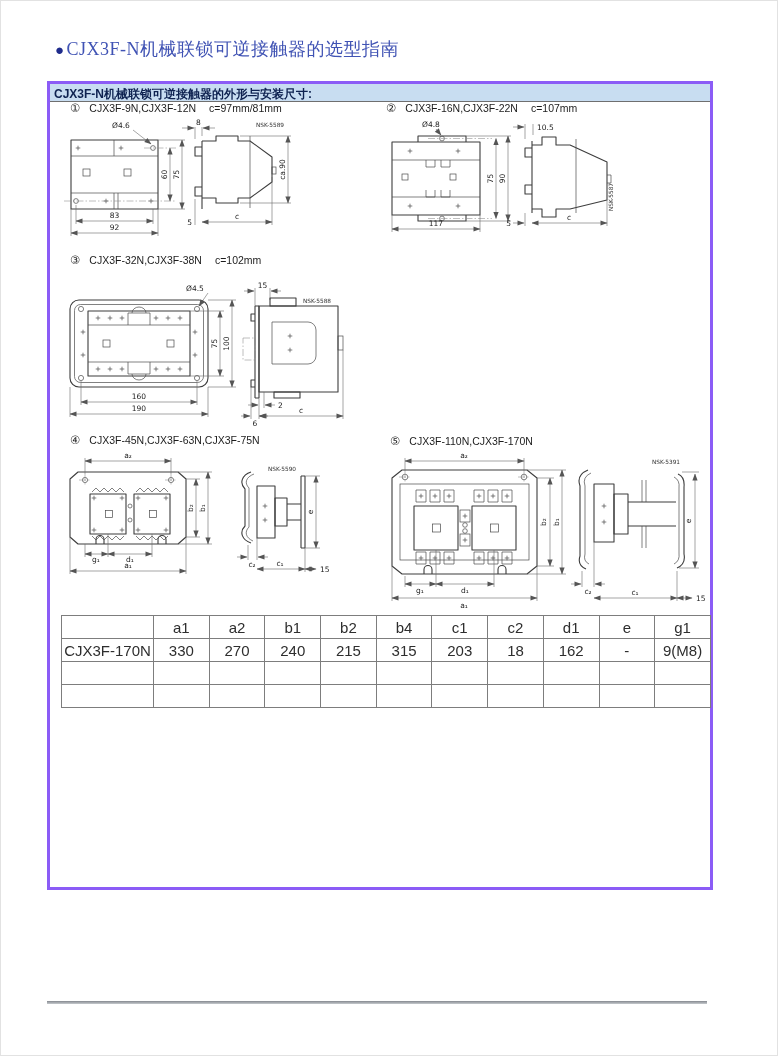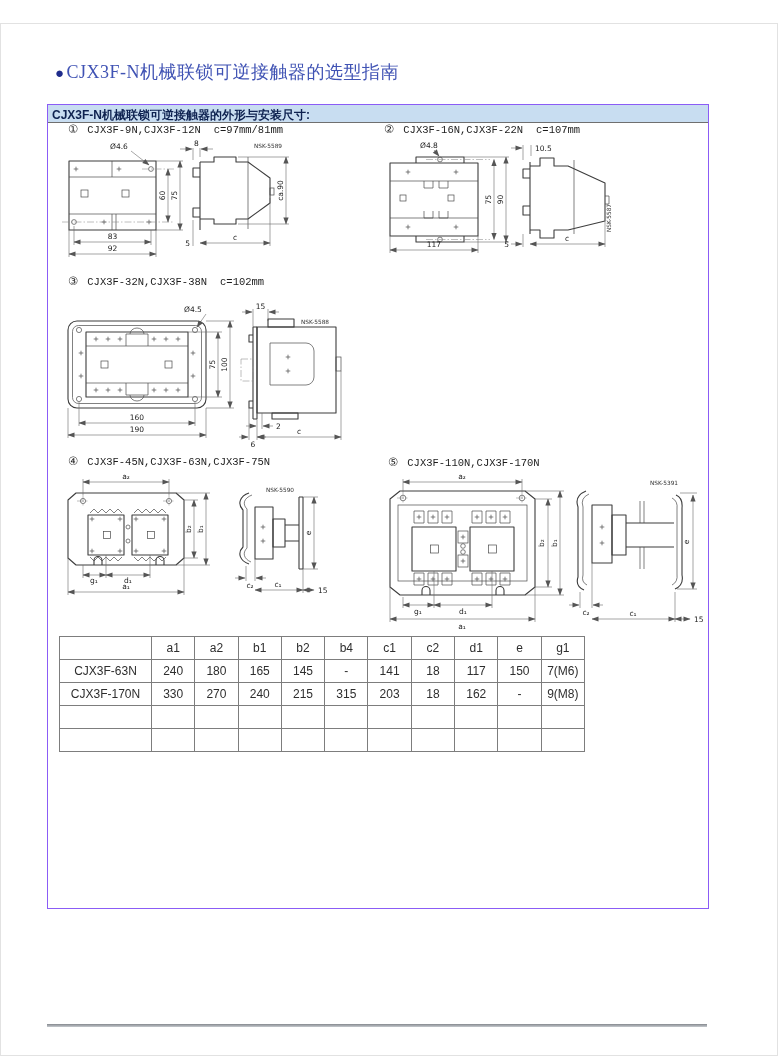--- a/index.html
+++ b/index.html
@@ -1,36 +1,36 @@
 <!DOCTYPE html>
 <html style="--c-accent: #4053b4; --c-bullet: #1f2c8c; --c-header_bg: #c8ddf1; --c-header_text: #0e2250; --c-bar: #84888e;"><head>
 <meta charset="utf-8">
 <style>
   html,body{margin:0;padding:0;width:778px;height:1056px;background:#fff;overflow:hidden;}
-  .page{position:absolute;inset:0;background:#fff;border:1px solid #e2e2e2;font-family:"Liberation Sans",sans-serif;margin-top:23px;}
+  .page{position:absolute;inset:0;background:#fff;border:1px solid #e2e2e2;font-family:"Liberation Sans",sans-serif;}
   .title{position:absolute;left:54px;top:36px;font-family:"Liberation Serif",serif;font-size:18px;
          color:var(--c-accent,#4053b4);letter-spacing:.5px;white-space:nowrap;}
   .title .bullet{color:var(--c-bullet,#1f2c8c);font-size:15px;margin-right:2px;}
-  .box{position:absolute;left:46px;top:80px;width:660px;height:803px;border:1px solid #8b5cf6;background:#fff;}
+  .box{position:absolute;left:46px;top:80px;width:660px;height:803px;border:3px solid #8b5cf6;background:#fff;}
   .box-header{position:absolute;left:0;top:0;width:100%;height:18px;box-sizing:border-box;
               background:var(--c-header_bg,#c8ddf1);border-bottom:1px solid #6f6f6f;
               font-weight:bold;font-size:12px;color:var(--c-header_text,#0e2250);padding:2px 0 0 4px;}
-  .sec{position:absolute;font-family:Liberation Mono, monospace;font-size:10.5px;color:#1c1c1c;white-space:nowrap;}
+  .sec{position:absolute;font-family:Liberation Sans, sans-serif;font-size:10.5px;color:#1c1c1c;white-space:nowrap;}
   .sec .n{font-size:11.5px;margin-right:9px;}
   .sec .note{margin-left:13px;}
   svg.draw{position:absolute;overflow:visible;}
   svg .o{fill:none;stroke:#3d3d3d;stroke-width:1.1;stroke-linejoin:round;}
   svg .i{fill:none;stroke:#4a4a4a;stroke-width:.7;}
   svg .d{fill:none;stroke:#6a6a6a;stroke-width:.6;}
   svg .cl{fill:none;stroke:#8a8a8a;stroke-width:.55;stroke-dasharray:7 2 1.5 2;}
   svg text{font-family:"DejaVu Sans",sans-serif;font-size:7.5px;fill:#222;}
   svg text.ref{font-size:5.8px;fill:#333;}
   .t-mid{text-anchor:middle;} .t-end{text-anchor:end;}
-  table.dim-table{position:absolute;left:11px;top:531px;width:526px;border-collapse:collapse;table-layout:fixed;
-        font-size:12px;color:#2e2e2e;}
+  table.dim-table{position:absolute;left:11px;top:531px;width:650px;border-collapse:collapse;table-layout:fixed;
+        font-size:15px;color:#2e2e2e;}
   .dim-table th,.dim-table td{border:1px solid #7d7d7d;text-align:center;height:22px;padding:0;font-weight:normal;}
   .bottom-bar{position:absolute;left:46px;top:1000px;width:660px;height:3px;
         background:linear-gradient(180deg,var(--c-bar,#74787e),#c6cace);}
 </style>
 </head>
 <body>
 
 <div class="page">
 
   <div class="title">
@@ -428,33 +428,20 @@
           <th>b4</th>
           <th>c1</th>
           <th>c2</th>
           <th>d1</th>
           <th>e</th>
           <th>g1</th>
         </tr>
       </thead>
       <tbody>
         <tr>
-          <td>CJX3F-63N</td>
-          <td>240</td>
-          <td>180</td>
-          <td>165</td>
-          <td>145</td>
-          <td>-</td>
-          <td>141</td>
-          <td>18</td>
-          <td>117</td>
-          <td>150</td>
-          <td>7(M6)</td>
-        </tr>
-        <tr>
           <td>CJX3F-170N</td>
           <td>330</td>
           <td>270</td>
           <td>240</td>
           <td>215</td>
           <td>315</td>
           <td>203</td>
           <td>18</td>
           <td>162</td>
           <td>-</td>

